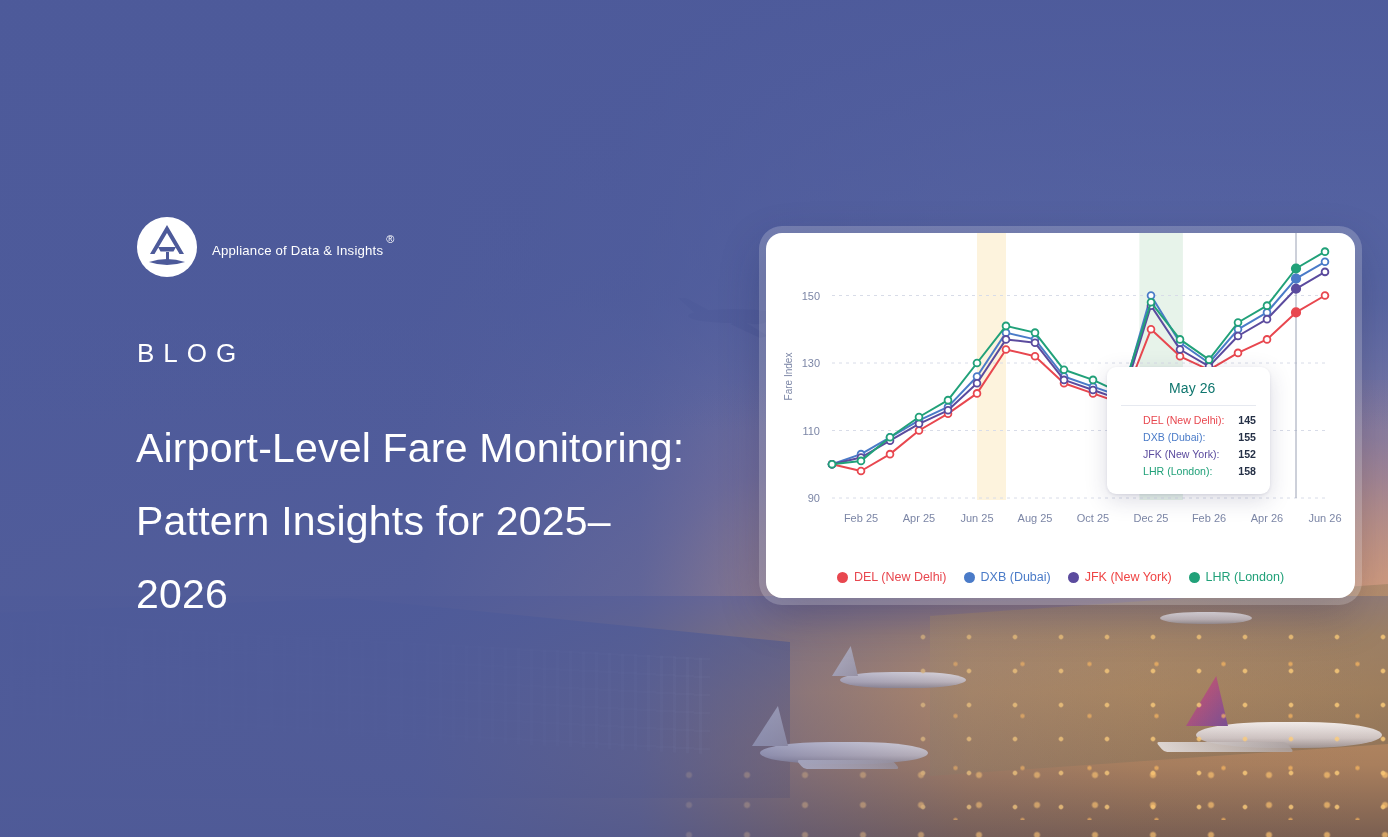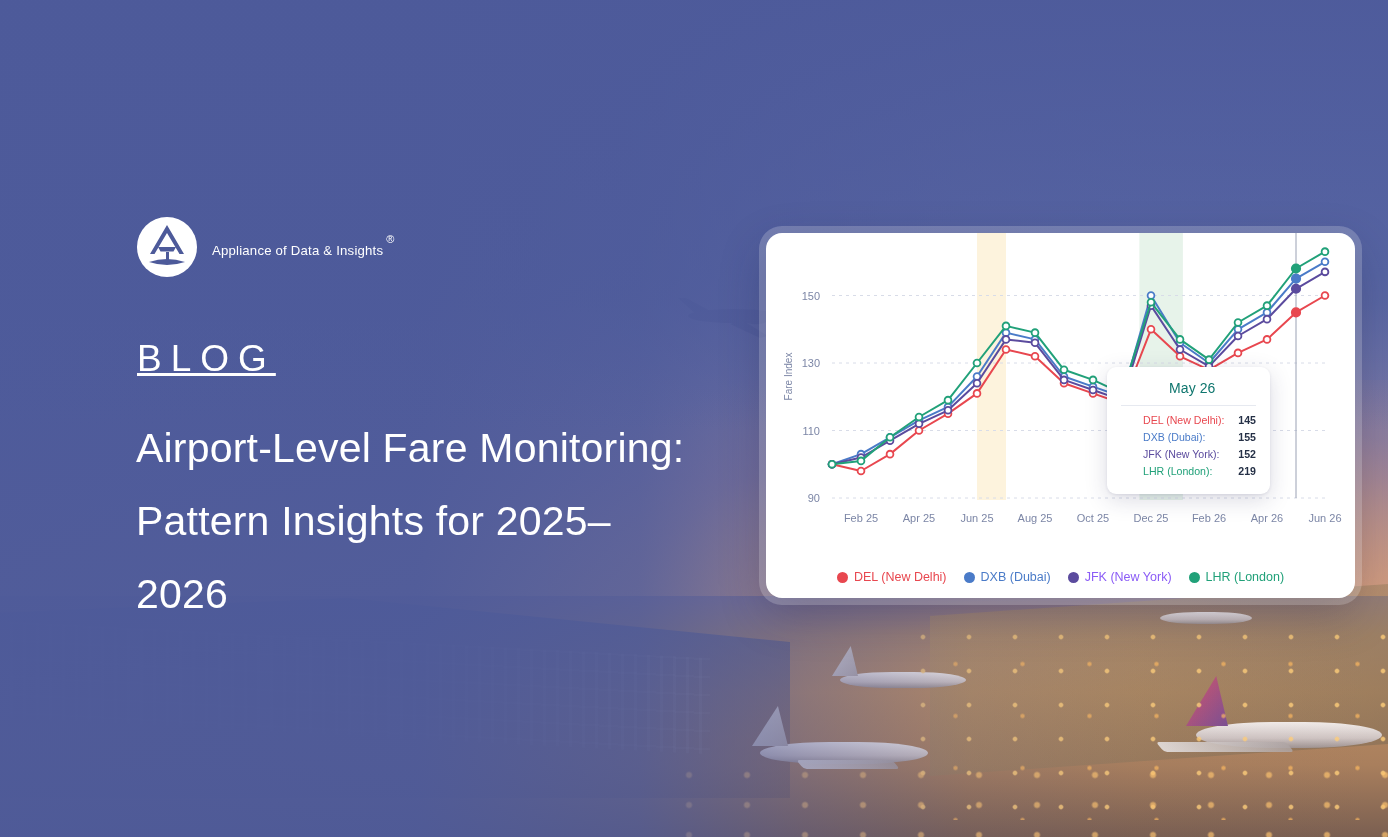--- a/index.html
+++ b/index.html
@@ -113,21 +113,21 @@
     line-height: 1; font-family: "Liberation Sans", sans-serif;
   }
   .logo-reg { position: absolute; right: -11px; top: -4px; font-size: 11px; color: #fff; }
   .logo-tag {
     font-size: 13.2px; color: #ffffff; letter-spacing: .2px; margin-top: 6px;
     font-weight: 400; font-family: "Liberation Sans", sans-serif;
   }
 
   #eyebrow {
     position: absolute; left: 137px; top: 338px;
-    font-size: 37px; font-weight: 400; color: #ffffff; letter-spacing: 9px; text-decoration: underline;
+    font-size: 26px; font-weight: 400; color: #ffffff; letter-spacing: 9px;
   }
   #headline {
     position: absolute; left: 136px; top: 412px; width: 560px;
     font-size: 41px; font-weight: 400; color: #ffffff;
     line-height: 73px; letter-spacing: .2px;
   }
 
   
   #chart-card {
     position: absolute; left: 766px; top: 233px; width: 589px; height: 365px;
@@ -326,21 +326,21 @@
       <div class="legend-item">
         <span class="legend-dot" style="background: rgb(232, 71, 79);"></span>
         <span style="color: rgb(232, 71, 79);">DEL (New Delhi)</span>
       </div>
       <div class="legend-item">
         <span class="legend-dot" style="background: rgb(74, 123, 200);"></span>
         <span style="color: rgb(74, 123, 200);">DXB (Dubai)</span>
       </div>
       <div class="legend-item">
         <span class="legend-dot" style="background: rgb(91, 75, 158);"></span>
-        <span style="color: #8b5cf6;">JFK (New York)</span>
+        <span style="color: #ef4444;">JFK (New York)</span>
       </div>
       <div class="legend-item">
         <span class="legend-dot" style="background: rgb(33, 161, 121);"></span>
         <span style="color: rgb(33, 161, 121);">LHR (London)</span>
       </div>
     </div>
 </div>
 
 <div id="tooltip">
   <div id="tt-title">May 26</div>
@@ -353,16 +353,16 @@
       <div class="tt-row">
         <span class="tt-label" style="color: rgb(74, 123, 200);">DXB (Dubai):</span>
         <span class="tt-value">155</span>
       </div>
       <div class="tt-row">
         <span class="tt-label" style="color: rgb(91, 75, 158);">JFK (New York):</span>
         <span class="tt-value">152</span>
       </div>
       <div class="tt-row">
         <span class="tt-label" style="color: rgb(33, 161, 121);">LHR (London):</span>
-        <span class="tt-value">219</span>
+        <span class="tt-value">158</span>
       </div>
     </div>
 </div>
 
 </body></html>

